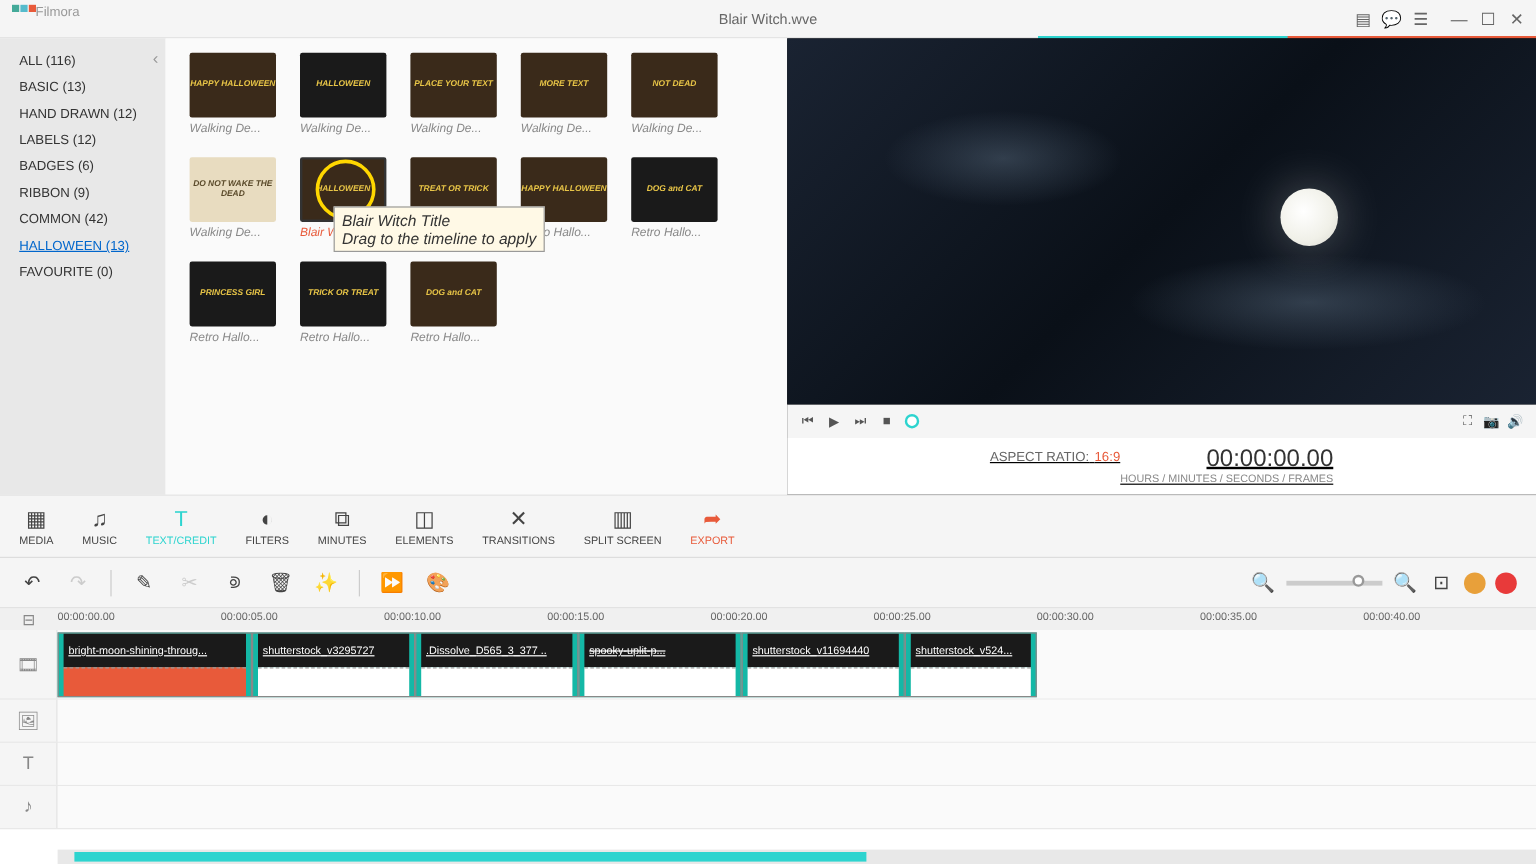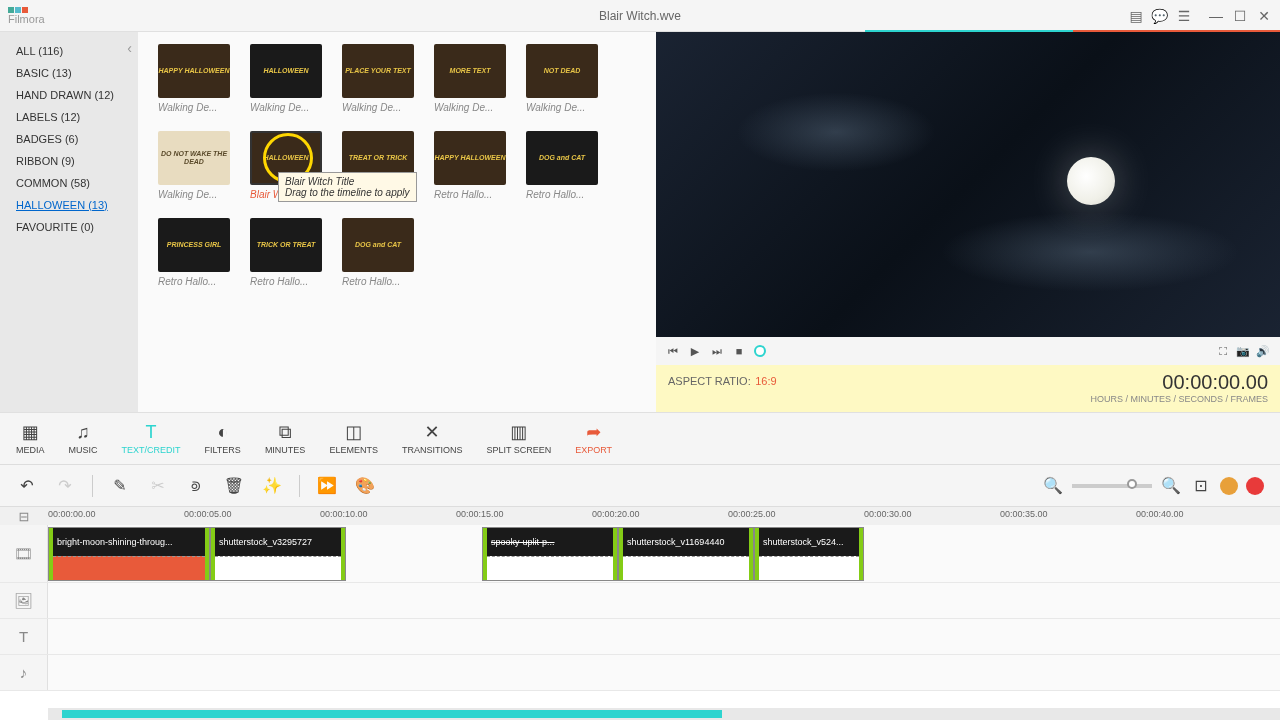--- a/index.html
+++ b/index.html
@@ -1,20 +1,20 @@
 <!DOCTYPE html>
 <html><head>
 <meta charset="utf-8">
 <style>
 * { margin: 0; padding: 0; box-sizing: border-box; font-family: Arial, sans-serif; }
 body { width: 1280px; height: 720px; overflow: hidden; background: #fff; position: relative; }
 
 
 .titlebar { height: 32px; background: #f5f5f5; display: flex; align-items: center; position: relative; border-bottom: 1px solid #e0e0e0; }
-.logo { width: 60px; height: 24px; margin-left: 8px; display: flex; flex-direction: column; justify-content: center; }
+.logo { width: 60px; height: 24px; margin-left: 8px; display: flex; flex-direction: row; justify-content: center; }
 .logo-squares { display: flex; gap: 1px; }
 .logo-sq { width: 6px; height: 6px; }
 .logo-text { font-size: 11px; color: #999; font-weight: 300; }
 .project-title { position: absolute; left: 50%; transform: translateX(-50%); font-size: 12px; color: #666; }
 .titlebar-right { position: absolute; right: 8px; display: flex; gap: 8px; align-items: center; }
 .titlebar-icon { width: 16px; height: 16px; display: flex; align-items: center; justify-content: center; font-size: 14px; color: #666; cursor: pointer; }
 .progress-bar { position: absolute; bottom: -2px; right: 0; width: 415px; height: 3px; background: #e85a3a; }
 .progress-bar-inner { height: 100%; width: 50%; background: #2dd4cf; }
 
 
@@ -32,32 +32,32 @@
 .thumb { width: 72px; }
 .thumb-img { width: 72px; height: 54px; background: #3a2a1a; border-radius: 2px; display: flex; align-items: center; justify-content: center; font-size: 7px; font-weight: bold; color: #e8c547; text-align: center; line-height: 1.1; position: relative; }
 .thumb-img.light { background: #e8dcc0; color: #5a4a2a; }
 .thumb-img.dark { background: #1a1a1a; }
 .thumb-img.selected { border: 2px solid #333; }
 .thumb-label { font-size: 10px; color: #888; margin-top: 4px; white-space: nowrap; overflow: hidden; text-overflow: ellipsis; }
 .thumb-label.selected { color: #e85a3a; }
 .highlight-ring { position: absolute; width: 50px; height: 50px; border: 3px solid #ffd700; border-radius: 50%; top: 0px; left: 11px; pointer-events: none; }
 
 
-.tooltip { position: absolute; background: #fff9e6; border: 1px solid #999; padding: 3px 6px; font-size: 10px; color: #333; z-index: 100; white-space: nowrap; }
+.tooltip { position: absolute; background: #fff9e6; border: 1px solid #999; padding: 3px 6px; font-size: 13px; color: #333; z-index: 100; white-space: nowrap; }
 
 
 .preview { width: 624px; background: #000; position: relative; }
 .preview-canvas { width: 100%; height: 305px; background: linear-gradient(135deg, #1a2332 0%, #0a1018 50%, #1a2332 100%); position: relative; overflow: hidden; }
 .moon { position: absolute; width: 48px; height: 48px; background: radial-gradient(circle at 40% 40%, #fff 0%, #f0f0e8 60%, #d8d8d0 100%); border-radius: 50%; top: 125px; right: 165px; box-shadow: 0 0 40px rgba(255,255,255,0.3); }
 .cloud { position: absolute; width: 200px; height: 80px; background: radial-gradient(ellipse, rgba(100,120,140,0.4) 0%, transparent 70%); }
 .preview-controls { height: 28px; background: #f5f5f5; display: flex; align-items: center; padding: 0 10px; gap: 8px; }
 .pc-btn { width: 14px; height: 14px; display: flex; align-items: center; justify-content: center; color: #555; cursor: pointer; font-size: 11px; }
 .pc-slider { flex: 0 0 12px; height: 12px; border: 2px solid #2dd4cf; border-radius: 50%; background: #fff; }
 .pc-right { margin-left: auto; display: flex; gap: 6px; }
-.preview-info { height: 47px; background: #fef9c3; padding: 6px 12px; display: flex; align-items: flex-start; justify-content: space-between; }
+.preview-info { height: 47px; background: #ffffff; padding: 6px 12px; display: flex; align-items: flex-start; justify-content: center; text-decoration: underline; }
 .aspect-label { font-size: 11px; color: #666; }
 .aspect-value { color: #e85a3a; }
 .timecode { text-align: right; }
 .timecode-big { font-size: 20px; font-weight: 300; color: #333; }
 .timecode-label { font-size: 9px; color: #888; }
 
 
 .tabbar { height: 52px; background: #f5f5f5; display: flex; align-items: center; padding: 0 16px; gap: 24px; border-top: 1px solid #e0e0e0; }
 .tab { display: flex; flex-direction: column; align-items: center; gap: 3px; cursor: pointer; color: #444; }
 .tab-icon { font-size: 18px; height: 20px; display: flex; align-items: center; }
@@ -78,21 +78,21 @@
 
 .timeline { background: #f5f5f5; border-top: 1px solid #ddd; }
 .timeline-ruler { height: 18px; display: flex; position: relative; background: #f0f0f0; }
 .ruler-track-icon { width: 48px; display: flex; align-items: center; justify-content: center; color: #888; font-size: 13px; }
 .ruler-marks { flex: 1; position: relative; font-size: 9px; color: #666; }
 .ruler-mark { position: absolute; top: 2px; }
 .timeline-row { height: 36px; display: flex; border-bottom: 1px solid #e8e8e8; }
 .timeline-row.tall { height: 58px; }
 .track-icon { width: 48px; display: flex; align-items: center; justify-content: center; color: #888; font-size: 15px; border-right: 1px solid #e0e0e0; }
 .track-content { flex: 1; position: relative; background: #fafafa; }
-.clip { position: absolute; top: 2px; height: 30px; background: #84cc16; border: 1px solid #888; display: flex; align-items: center; padding: 0 4px; font-size: 9px; color: #fff; overflow: hidden; white-space: nowrap; }
+.clip { position: absolute; top: 2px; height: 30px; background: #14b8a6; border: 1px solid #888; display: flex; align-items: center; padding: 0 4px; font-size: 9px; color: #fff; overflow: hidden; white-space: nowrap; text-decoration: underline; }
 .clip.tall { height: 54px; flex-direction: column; align-items: stretch; }
 .clip-video { height: 28px; background: #1a1a1a; display: flex; align-items: center; padding: 0 4px; font-size: 9px; color: #fff; overflow: hidden; }
 .clip-audio { height: 24px; background: #fff; border-top: 1px dashed #999; }
 .clip.selected .clip-audio { background: #e85a3a; }
 
 
 .hscroll { height: 12px; background: #e8e8e8; position: absolute; bottom: 0; left: 48px; right: 0; }
 .hscroll-thumb { position: absolute; height: 8px; background: #2dd4cf; top: 2px; left: 14px; width: 660px; }
 </style>
 </head>
@@ -124,21 +124,21 @@
 <div class="main">
   <div class="sidebar">
     <span class="sidebar-arrow">‹</span>
     <div id="sidebar-items">
         <div class="sidebar-item">ALL (116)</div>
         <div class="sidebar-item">BASIC (13)</div>
         <div class="sidebar-item">HAND DRAWN (12)</div>
         <div class="sidebar-item">LABELS (12)</div>
         <div class="sidebar-item">BADGES (6)</div>
         <div class="sidebar-item">RIBBON (9)</div>
-        <div class="sidebar-item">COMMON (58)</div>
+        <div class="sidebar-item">COMMON (42)</div>
         <div class="sidebar-item active">HALLOWEEN (13)</div>
         <div class="sidebar-item">FAVOURITE (0)</div>
       </div>
   </div>
   <div class="thumb-area" style="position:relative">
     <div class="thumb-grid" id="thumb-grid">
         <div class="thumb">
           <div class="thumb-img">HAPPY HALLOWEEN</div>
           <div class="thumb-label">Walking De...</div>
         </div>
@@ -309,20 +309,24 @@
     <div class="track-icon">🎞</div>
     <div class="track-content" id="video-track">
         <div class="clip tall selected" style="left: 0px; width: 162px;">
           <div class="clip-video">bright-moon-shining-throug...</div>
           <div class="clip-audio"></div>
         </div>
         <div class="clip tall" style="left: 162px; width: 136px;">
           <div class="clip-video">shutterstock_v3295727</div>
           <div class="clip-audio"></div>
         </div>
+        <div class="clip tall" style="left: 298px; width: 136px;">
+          <div class="clip-video">.Dissolve_D565_3_377  ..</div>
+          <div class="clip-audio"></div>
+        </div>
         <div class="clip tall" style="left: 434px; width: 136px;">
           <div class="clip-video" style="text-decoration: line-through;">spooky-uplit-p...</div>
           <div class="clip-audio"></div>
         </div>
         <div class="clip tall" style="left: 570px; width: 136px; text-align: center;">
           <div class="clip-video">shutterstock_v11694440</div>
           <div class="clip-audio"></div>
         </div>
         <div class="clip tall" style="left: 706px; width: 110px;">
           <div class="clip-video">shutterstock_v524...</div>

